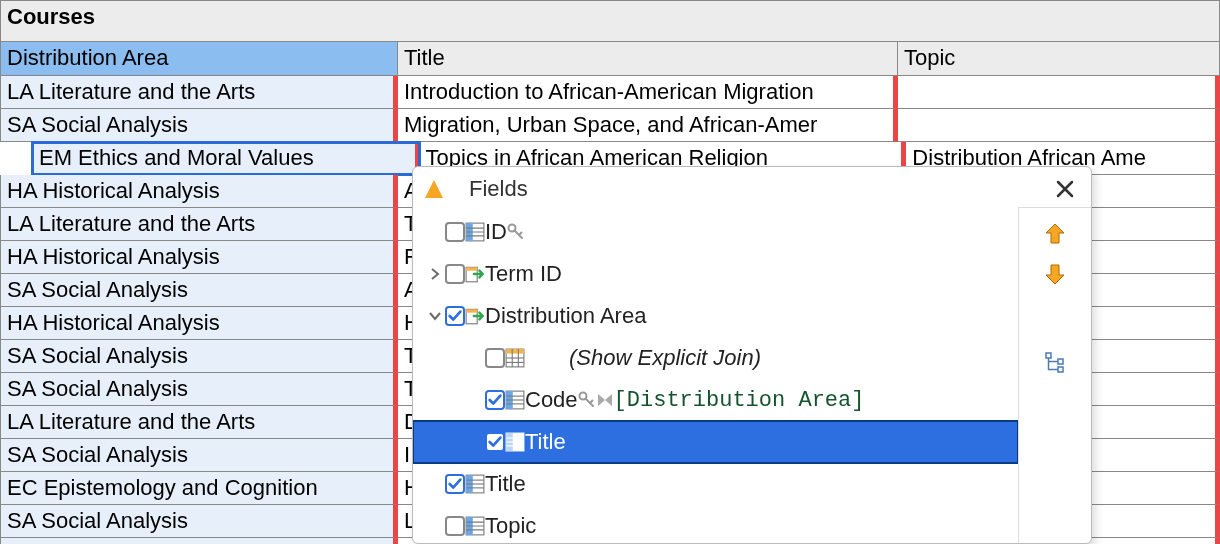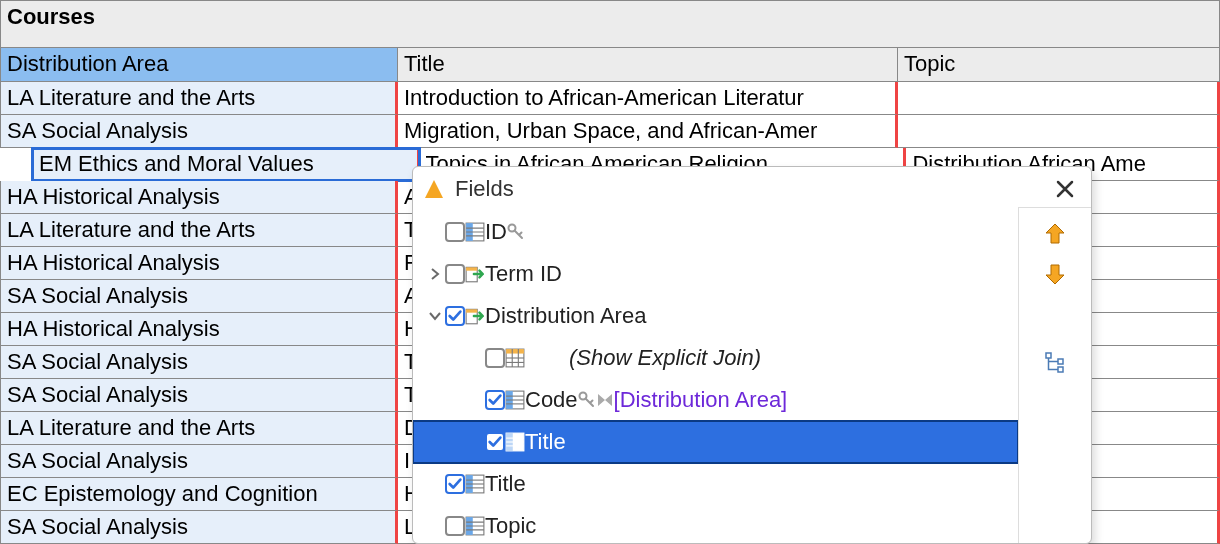--- a/index.html
+++ b/index.html
@@ -11,42 +11,42 @@
     color: #000;
     width: 1220px; height: 544px;
     overflow: hidden;
     position: relative;
   }
   .title-bar {
     font-weight: bold;
     background: #ececec;
     border: 1px solid #888;
     padding: 2px 6px;
-    height: 48px;
+    height: 42px;
     line-height: 28px;
   }
   .header-row { display: flex; }
   .header-cell {
     border: 1px solid #888;
     border-top: none;
     background: #ececec;
     padding: 2px 6px;
     height: 34px;
     line-height: 28px;
     white-space: nowrap;
     overflow: hidden;
   }
   .header-cell.sel { background: #8bbdf0; }
   .col0 { width: 398px; }
   .col1 { width: 500px; border-left: none; }
   .col2 { width: 322px; border-left: none; }
   .data-rows { }
   .data-row { display: flex; height: 33px; }
   .data-cell {
-    border-right: 3px solid #ef4444;
+    border-right: 5px solid #ef4444;
     border-bottom: 1px solid #888;
     padding: 1px 6px;
     line-height: 30px;
     white-space: nowrap;
     overflow: hidden;
   }
   .data-cell.first { border-left: 1px solid #888; background: #e6effa; }
   .data-row.sel-row .data-cell.first { outline: 3px solid #2a6bd6; outline-offset: -2px; margin-left: 32px; }
 
   
@@ -58,21 +58,21 @@
     border: 1px solid #bbb;
     border-radius: 6px;
     box-shadow: 3px 5px 10px rgba(0,0,0,.15);
     overflow: hidden;
   }
   .fields-title {
     display: flex; align-items: center;
     padding: 6px 10px 2px 10px;
     height: 40px;
   }
-  .fields-title .t { margin-left: 10px; color: #333; }
+  .fields-title .t { margin-left: 24px; color: #333; }
   .fields-title .close { margin-left: auto; font-size: 26px; color:#555; cursor:pointer; padding: 0 6px; }
   .fields-body {
     position: absolute; left: 0; right: 72px; top: 40px; bottom: 0;
     overflow: hidden;
     padding-top: 4px;
     border-right: 1px solid #ddd;
   }
   .fields-side {
     position: absolute; right: 0; top: 40px; bottom: 0;
     width: 72px;
@@ -87,21 +87,21 @@
     gap: 0;
     color:#222;
   }
   .tree-row.depth2 { padding-left: 56px; }
   .tree-row.selected {
     background: #2d6fe0;
     color: #fff;
     outline: 2px solid #0b3a84;
     outline-offset: -1px;
   }
-  .tree-row .muted { color: #6d28d9; font-style: normal; }
+  .tree-row .muted { color: #14532d; font-style: normal; font-family: Liberation Mono, monospace; }
   .tree-row .italic { font-style: italic; margin-left: 44px; }
   .arrow {
     width: 16px; text-align: center; color:#6a6a6a;
     user-select: none;
     display:inline-block;
   }
   .chk {
     width: 20px; height: 20px;
     border: 2px solid #888;
     border-radius: 4px;
@@ -126,21 +126,21 @@
 
 <div class="header-row">
   <div class="header-cell col0 sel">Distribution Area</div>
   <div class="header-cell col1">Title</div>
   <div class="header-cell col2">Topic</div>
 </div>
 
 <div class="data-rows" id="data-rows">
     <div class="data-row">
       <div class="data-cell first col0">LA Literature and the Arts</div>
-      <div class="data-cell col1">Introduction to African-American Literatur</div>
+      <div class="data-cell col1">Introduction to African-American Migration</div>
       <div class="data-cell col2"></div>
     </div>
     <div class="data-row">
       <div class="data-cell first col0">SA Social Analysis</div>
       <div class="data-cell col1">Migration, Urban Space, and African-Amer</div>
       <div class="data-cell col2"></div>
     </div>
     <div class="data-row sel-row">
       <div class="data-cell first col0">EM Ethics and Moral Values</div>
       <div class="data-cell col1">Topics in African American Religion</div>

